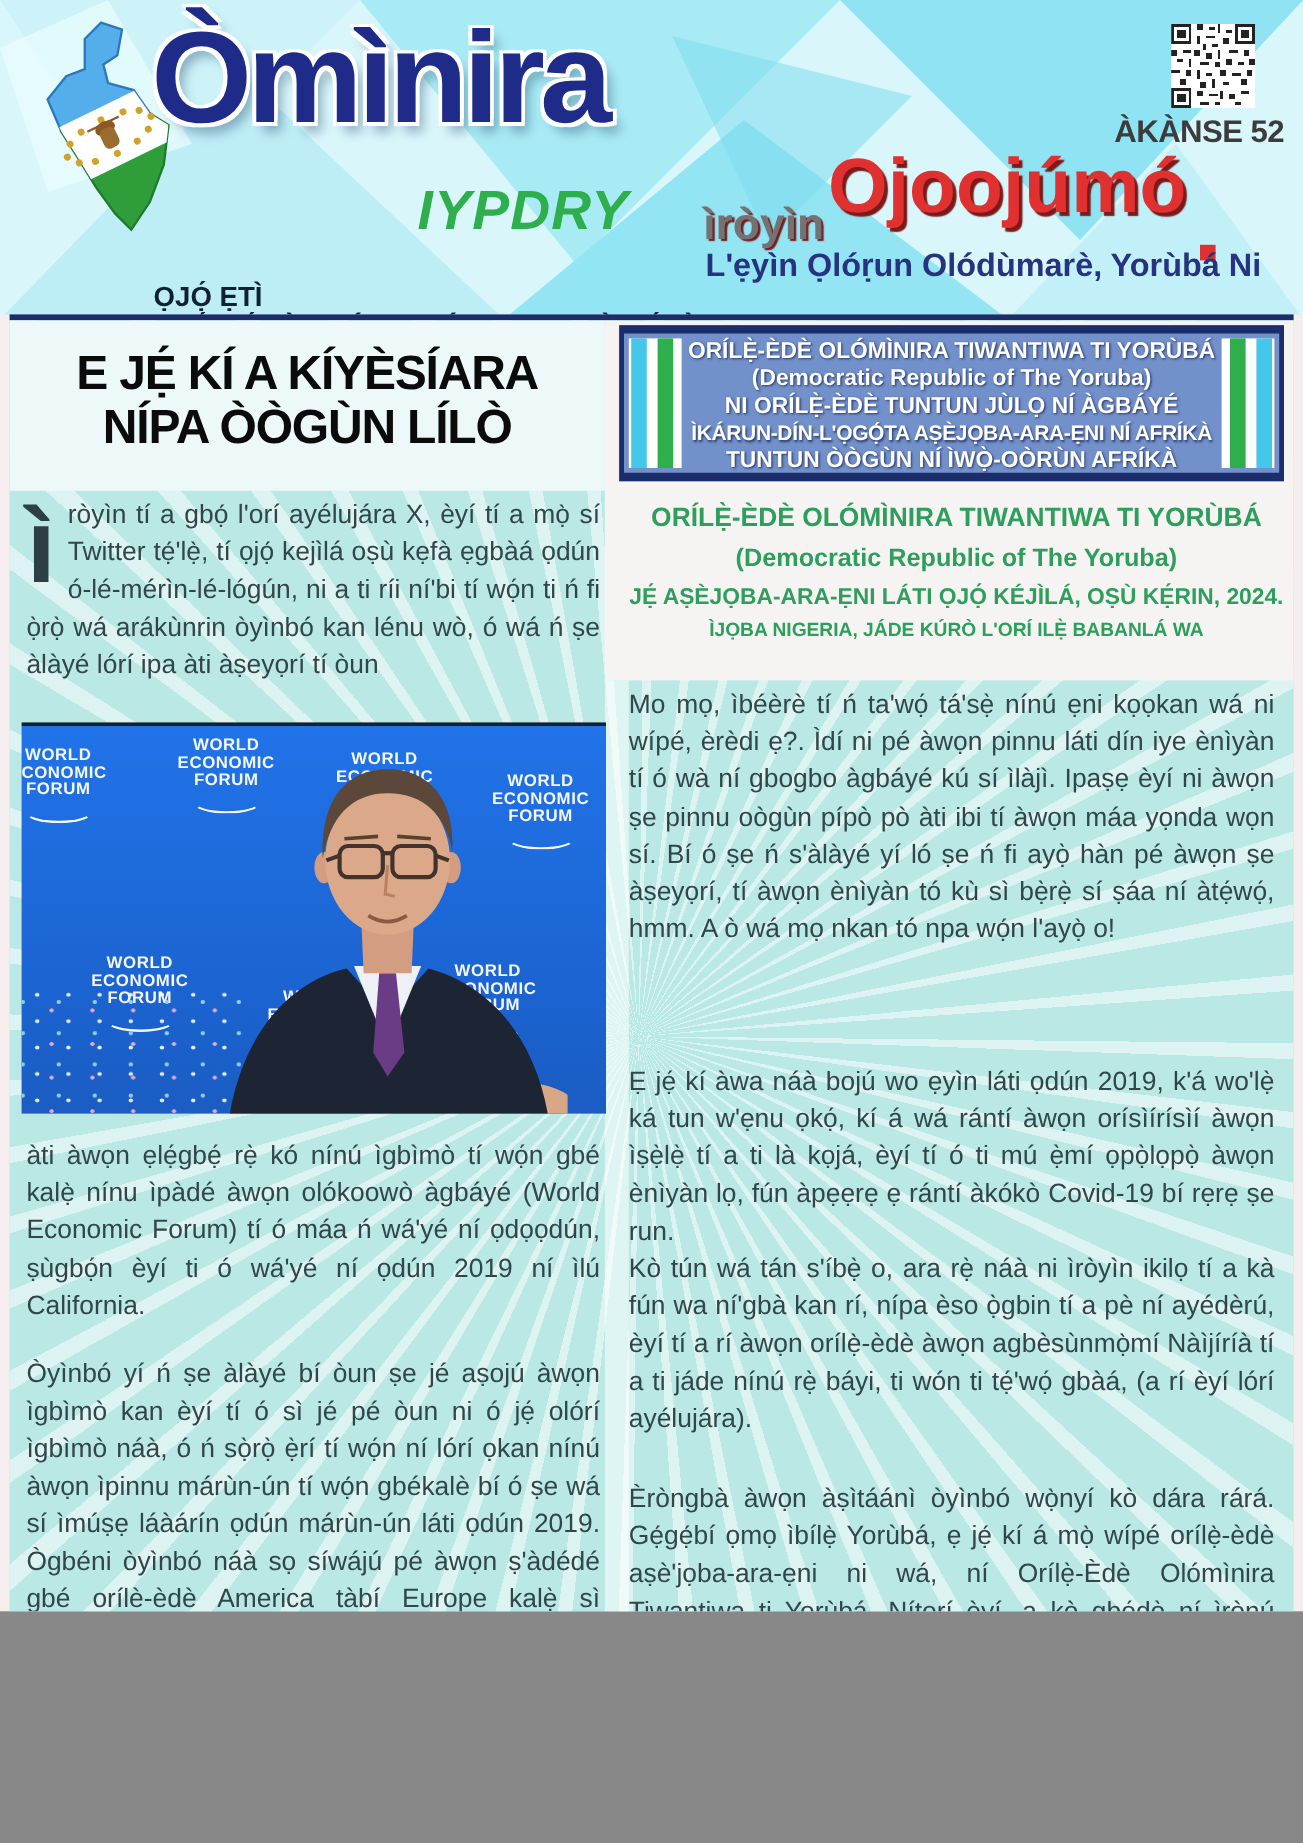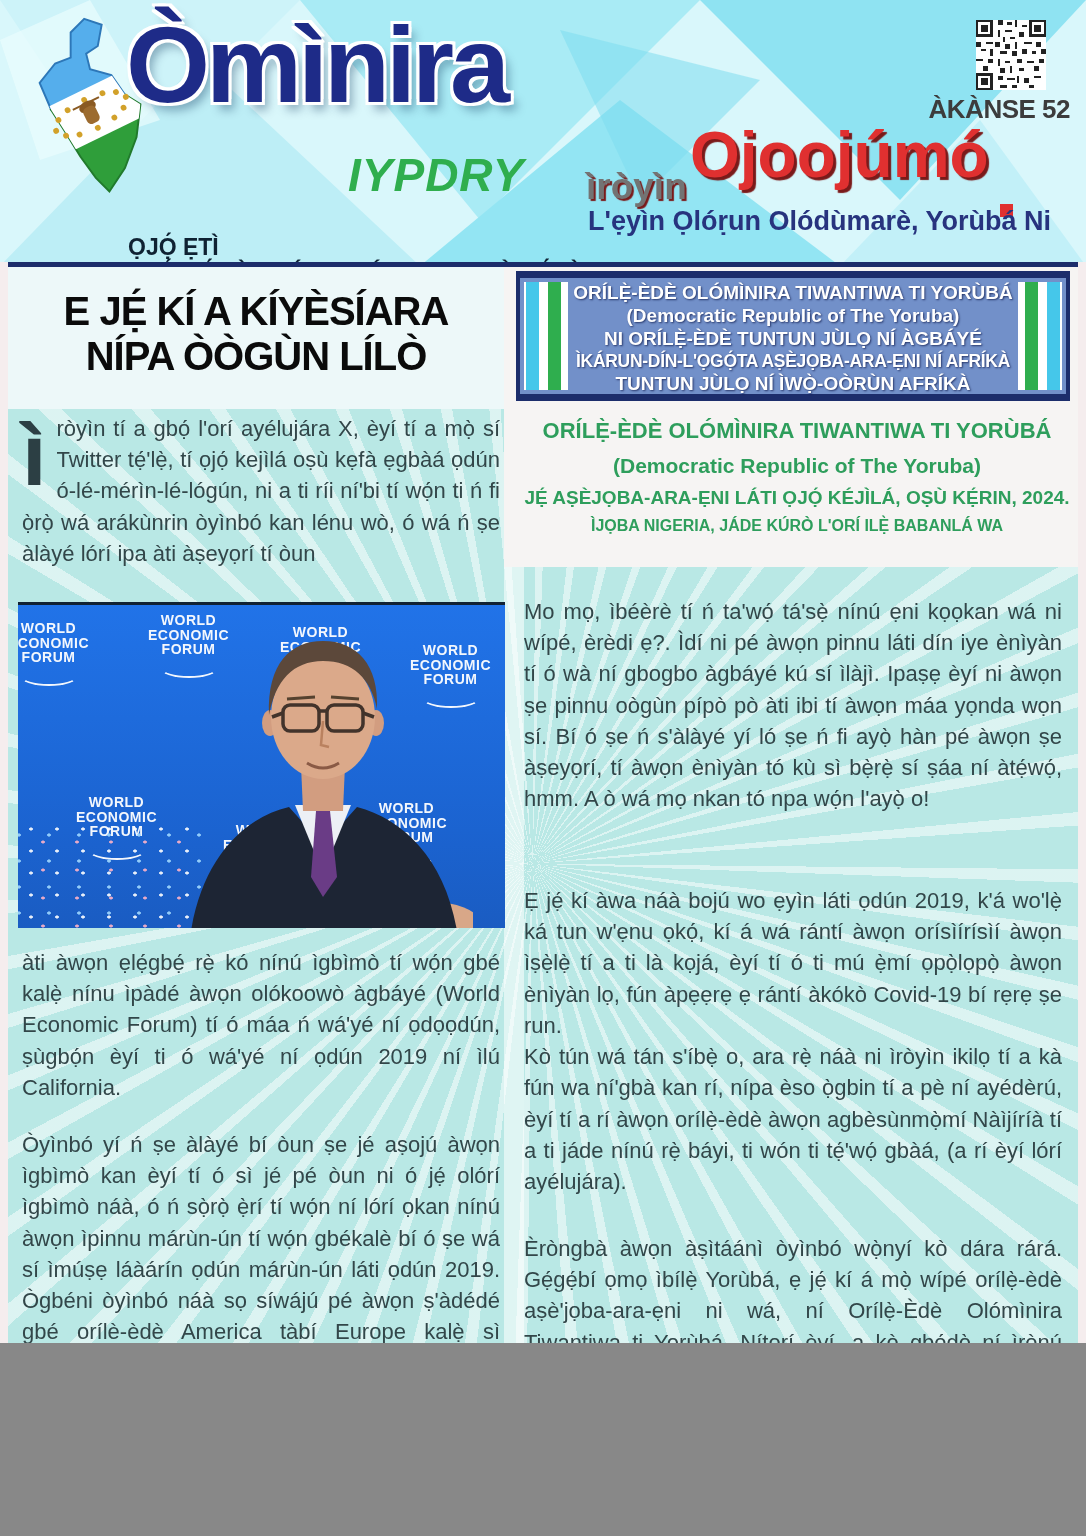--- a/index.html
+++ b/index.html
@@ -67,21 +67,21 @@
   .green-line.l1 { font-size:22px; }
   .green-line.l2 { font-size:21px; }
   .green-line.l3 { font-size:19px; }
   .green-line.l4 { font-size:16px; }
 
   .para { position:absolute; font-size:22px; line-height:1.42; color:#324649;
       text-align:justify; white-space:pre-line; }
   .p-left1 { left:14px; top:146px; width:478px; }
   .p-left2 { left:14px; top:680px; width:478px; }
   .p-left3 { left:14px; top:862px; width:478px; }
-  .p-right1 { left:516px; top:329px; width:538px; }
+  .p-right1 { left:516px; top:304px; width:538px; }
   .p-right2 { left:516px; top:618px; width:538px; }
   .p-right3 { left:516px; top:966px; width:538px; }
   .dropcap { float:left; font-size:88px; font-weight:bold; line-height:0.78;
       color:#2c3f44; margin:8px 10px 0 0; }
 
   
   .photo { position:absolute; left:10px; top:335px; width:487px; height:326px; overflow:hidden;
       background:linear-gradient(180deg,#2173e8 0%, #1b63d0 70%, #1a5cc2 100%);
       border-top:3px solid #123; }
   .wef { position:absolute; color:#fff; font-weight:bold; font-size:14px; line-height:1.05;
@@ -198,21 +198,21 @@
       </div>
       <div class="edge right">
         <div class="bar blue"></div>
         <div class="bar green"></div>
       </div>
       <div class="box-text">
         <div class="box-line">ORÍLẸ̀-ÈDÈ OLÓMÌNIRA TIWANTIWA TI YORÙBÁ</div>
         <div class="box-line">(Democratic Republic of The Yoruba)</div>
         <div class="box-line">NI ORÍLẸ̀-ÈDÈ TUNTUN JÙLỌ NÍ ÀGBÁYÉ</div>
         <div class="box-line l4">ÌKÁRUN-DÍN-L'ỌGỌ́TA AṢÈJỌBA-ARA-ẸNI NÍ AFRÍKÀ</div>
-        <div class="box-line">TUNTUN JÙLỌ NÍ ÌWỌ̀-OÒRÙN AFRÍKÀ</div>
+        <div class="box-line">TUNTUN ÒÒGÙN NÍ ÌWỌ̀-OÒRÙN AFRÍKÀ</div>
       </div>
     </div>
 
     <div class="green-block">
       <div class="green-line l1">ORÍLẸ̀-ÈDÈ OLÓMÌNIRA TIWANTIWA TI YORÙBÁ</div>
       <div class="green-line l2">(Democratic Republic of The Yoruba)</div>
       <div class="green-line l3">JẸ́ AṢÈJỌBA-ARA-ẸNI LÁTI ỌJỌ́ KÉJÌLÁ, OṢÙ KẸ́RIN, 2024.</div>
       <div class="green-line l4">ÌJỌBA NIGERIA, JÁDE KÚRÒ L'ORÍ ILẸ̀ BABANLÁ WA</div>
     </div>
 

